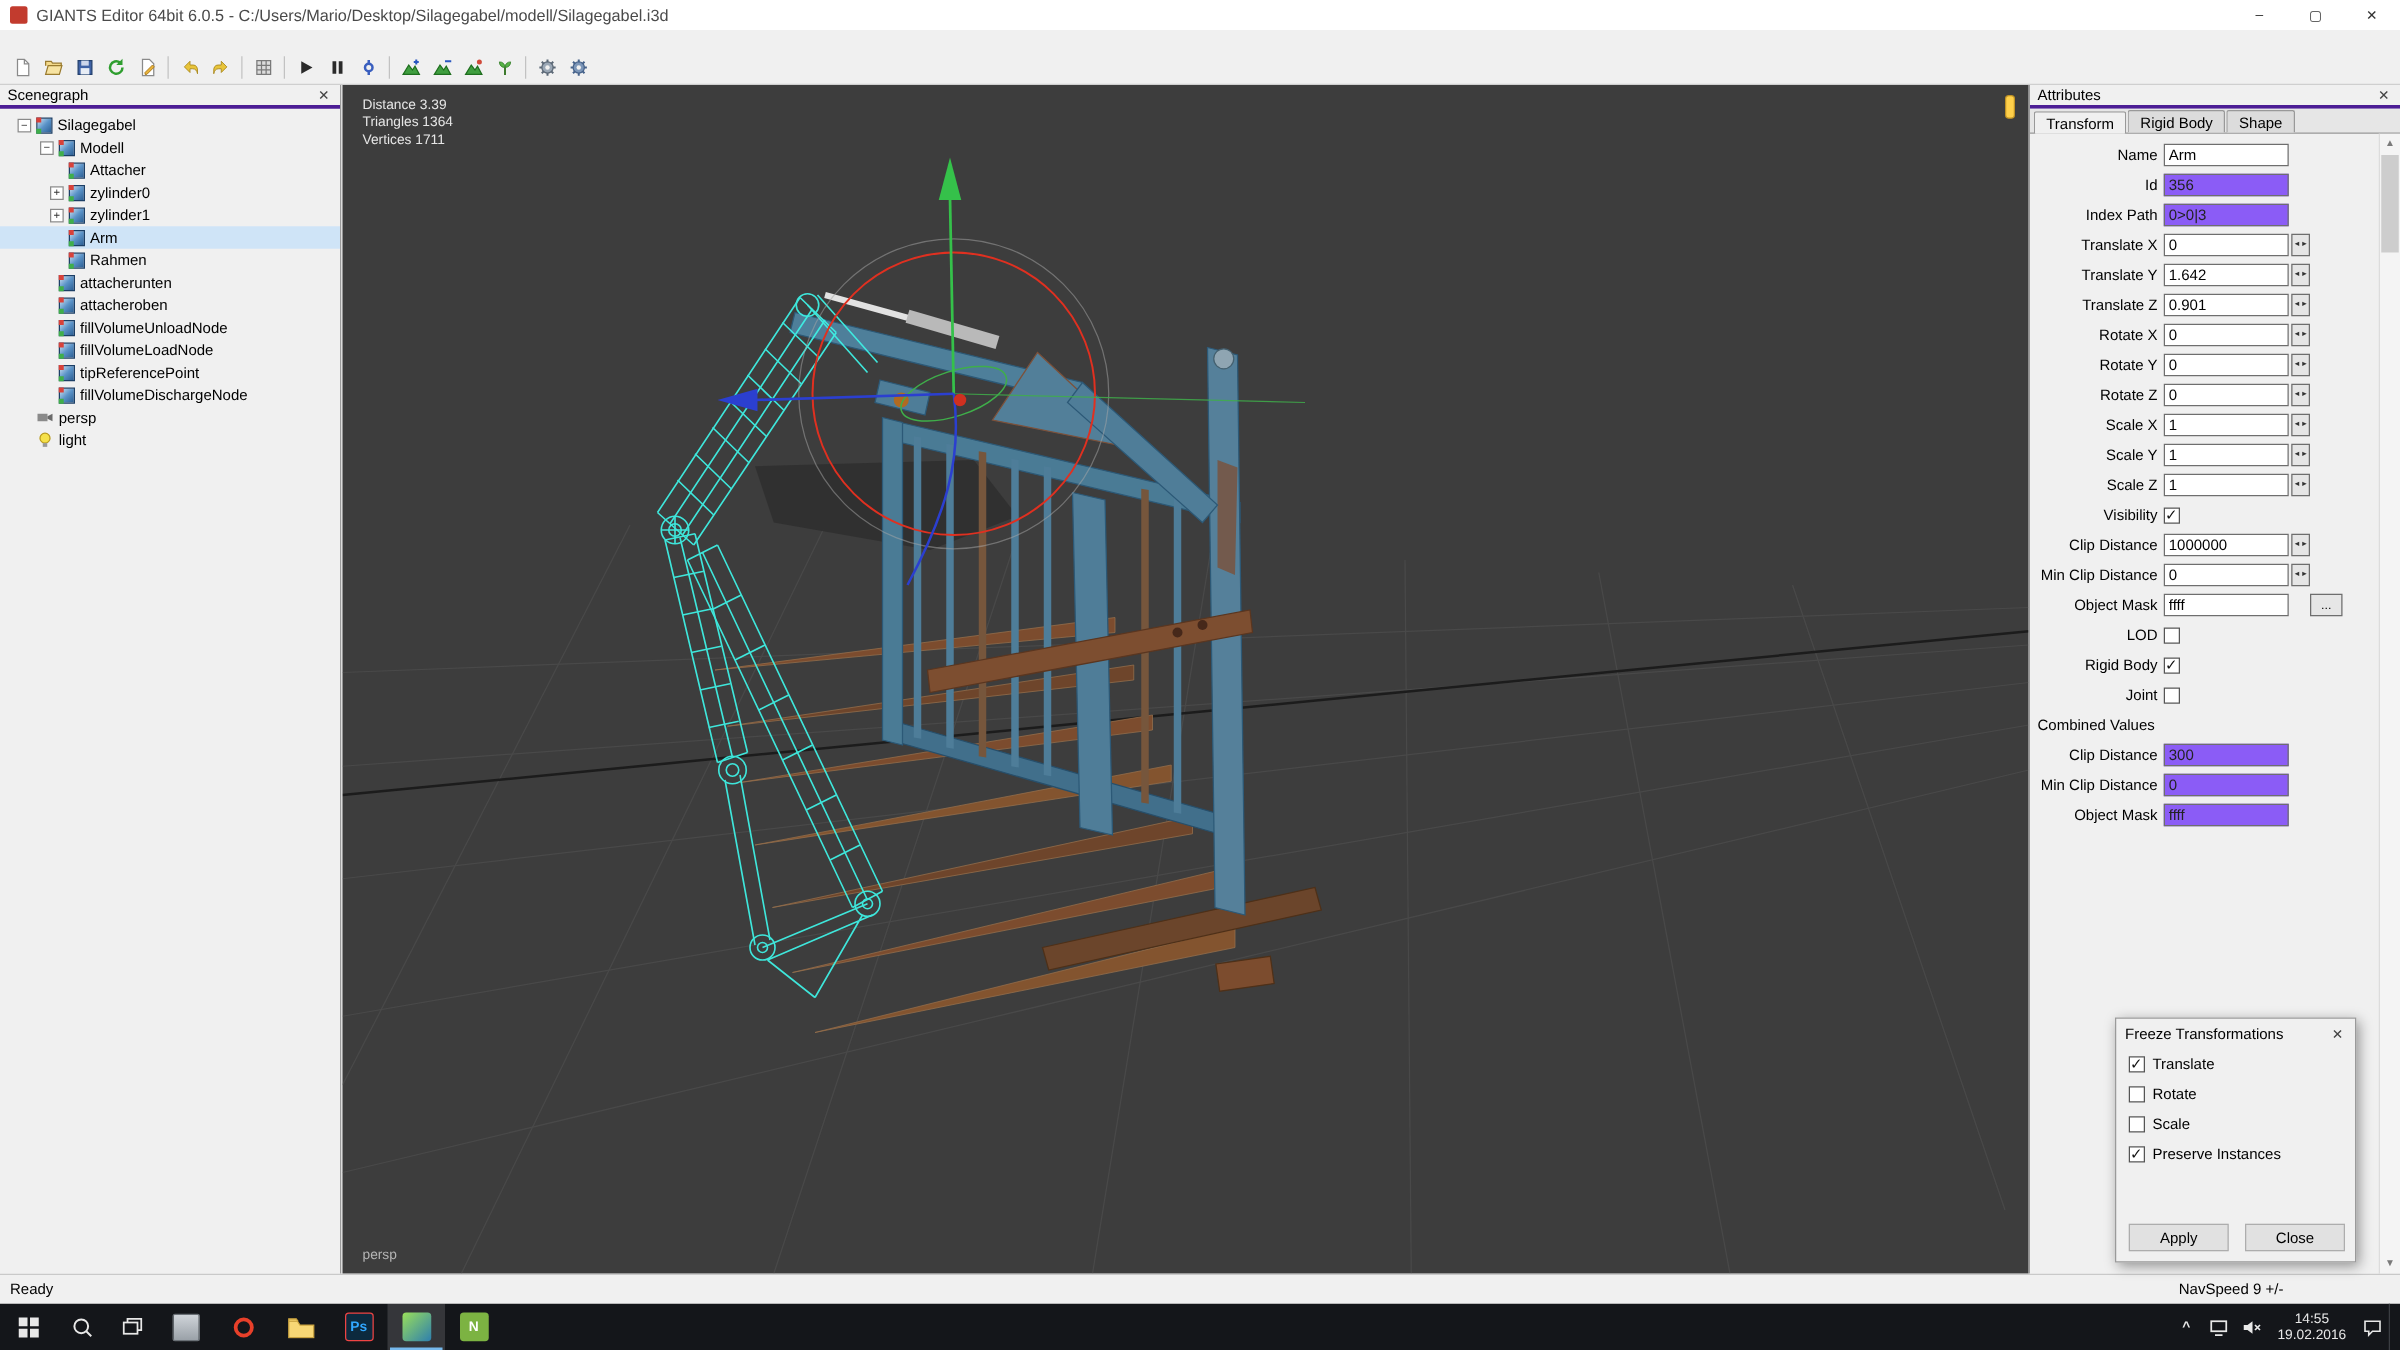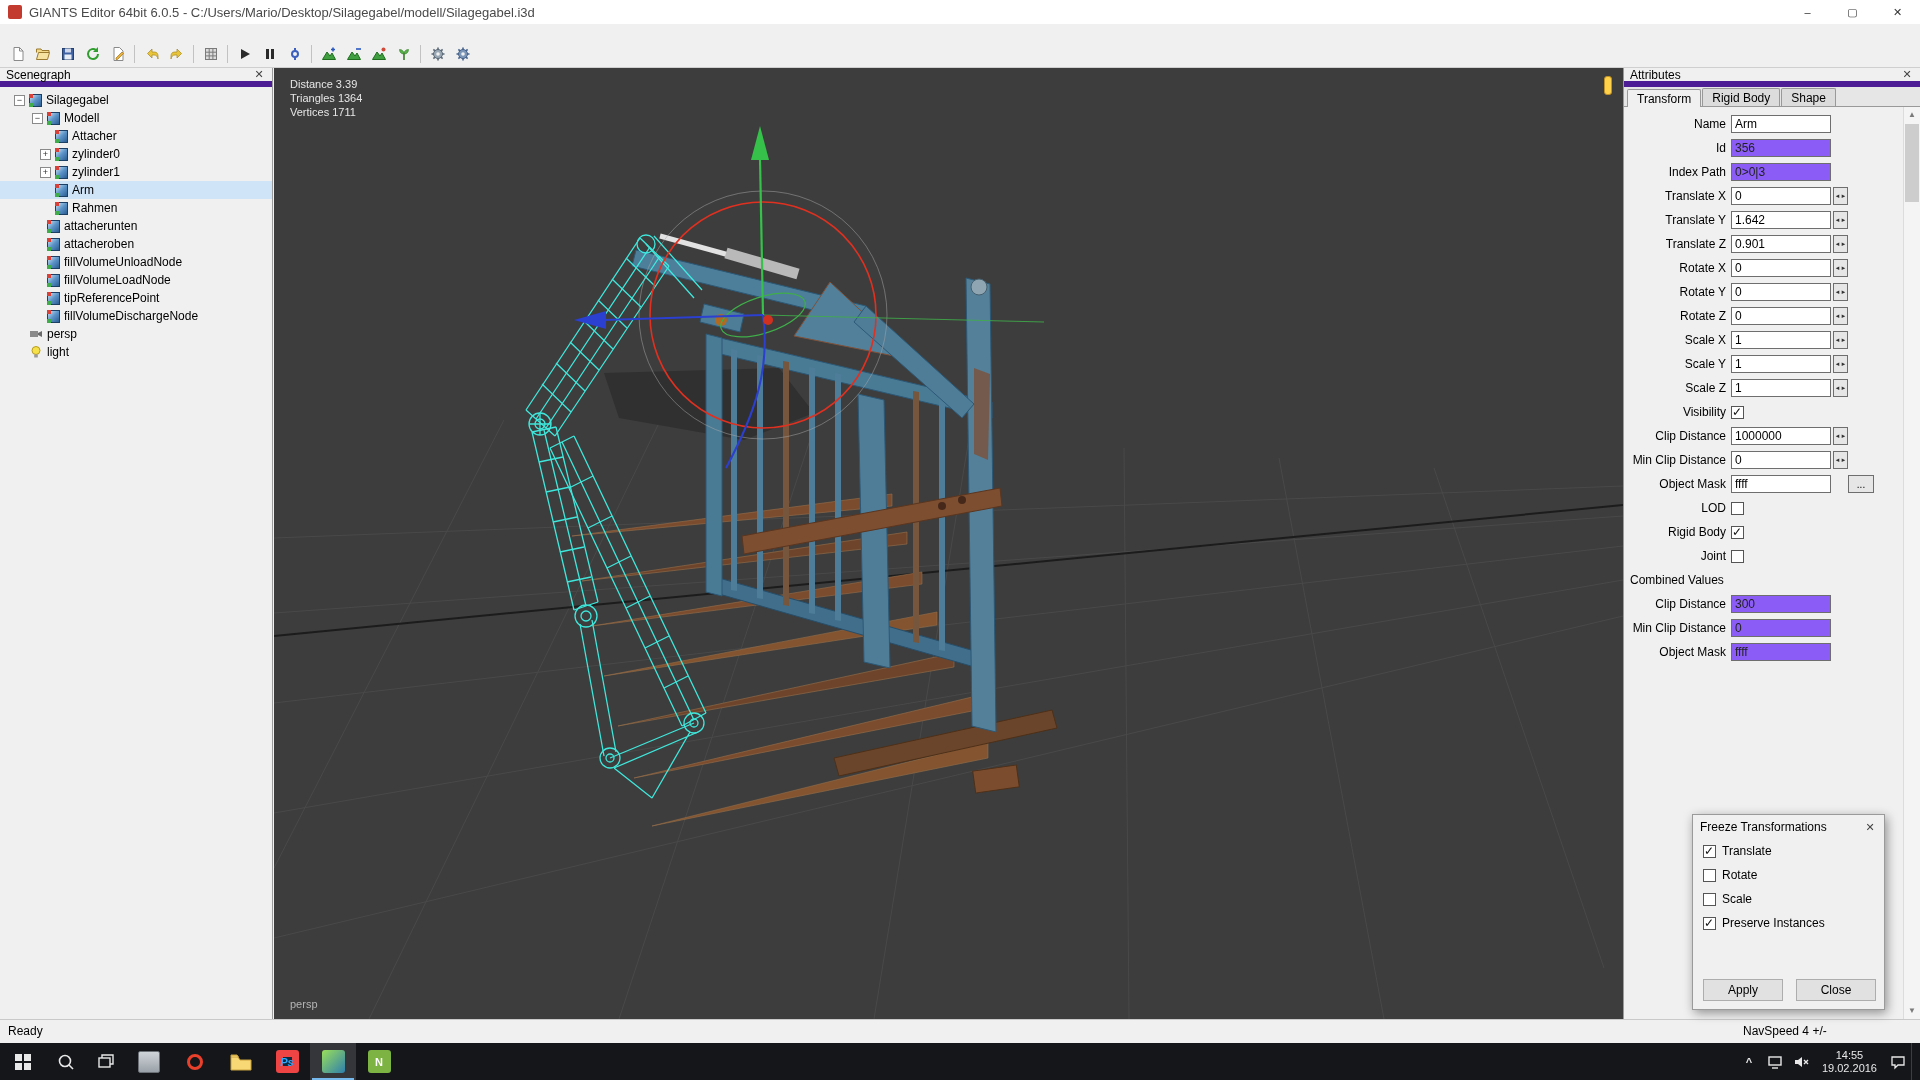--- a/index.html
+++ b/index.html
@@ -18,21 +18,21 @@
   .menubar { position:absolute; top:24px; left:0; right:0; height:17px; background:#f0f0f0; display:flex; align-items:center; padding-left:3px; }
   .menu-item { padding:0 7px; height:100%; display:flex; align-items:center; }
   .toolbar { position:absolute; top:41px; left:0; right:0; height:27px; background:#f0f0f0; border-bottom:1px solid #cfcfcf; display:flex; align-items:center; padding-left:5px; }
   .tbtn { width:25px; height:23px; display:flex; align-items:center; justify-content:center; border-radius:2px; }
   .tsep { width:1px; height:18px; background:#c2c2c2; margin:0 4px; }
 
   .main { position:absolute; top:68px; left:0; width:1920px; height:951px; }
 
   
   .scenegraph { position:absolute; left:0; top:0; width:273px; height:951px; background:#f0f0f0; border-right:1px solid #9a9a9a; }
-  .phead { height:19px; display:flex; align-items:center; padding:0 6px; border-bottom:6px solid #4c1d95; }
+  .phead { height:19px; display:flex; align-items:center; padding:0 6px; border-bottom:3px solid #4c1d95; }
   .phead .ptitle { flex:1; }
   .pclose { color:#444; font-size:11px; width:14px; text-align:center; }
   .tree { padding-top:4px; }
   .trow { display:flex; align-items:center; height:18px; gap:4px; }
   .trow.selected { background:#cfe4f7; }
   .d0 { padding-left:14px; } .d1 { padding-left:32px; } .d2 { padding-left:40px; }
   .exp { width:11px; height:11px; border:1px solid #8a8a8a; background:#fff; font-size:9px; line-height:9px; text-align:center; color:#333; flex:none; }
   .expspace { width:11px; flex:none; }
   .cube { width:13px; height:13px; flex:none; background:linear-gradient(135deg,#cfe3f2 0%,#5b93c8 50%,#2b5e93 100%); border:1px solid #1c3f66; position:relative; }
   .cube::before { content:""; position:absolute; left:-1px; bottom:-1px; width:4px; height:4px; background:#3fae4a; }
@@ -84,21 +84,21 @@
 
   
   .taskbar { position:absolute; top:1043px; left:0; width:1920px; height:37px; background:#14161a; display:flex; align-items:stretch; color:#e8e8e8; }
   .tslot { width:46px; display:flex; align-items:center; justify-content:center; position:relative; flex:none; }
   .tslot.small { width:40px; }
   .tslot.active { background:rgba(255,255,255,0.14); }
   .tslot.active::after { content:""; position:absolute; bottom:0; left:2px; right:2px; height:2px; background:#76b9ed; }
   .appico { width:23px; height:23px; border-radius:3px; display:flex; align-items:center; justify-content:center; font-weight:bold; font-size:11px; }
   .winapp { width:22px; height:22px; background:linear-gradient(#cfd4d9,#9aa1a8); border:1px solid #6a7076; border-radius:2px; }
   .opera-ring { width:16px; height:16px; border:3px solid #e8402a; border-radius:50%; }
-  .ps-ico { background:#0c2a3e; border:7px solid #ef4444; color:#31a8ff;font-style:italic; }
+  .ps-ico { background:#0c2a3e; border:1px solid #ef4444; color:#31a8ff; }
   .giants-ico { background:linear-gradient(135deg,#9adf5a,#2e7fae); }
   .npp-ico { background:#7cb342; color:#fff; }
   .tray { margin-left:auto; display:flex; align-items:center; padding-right:2px; }
   .titem { width:26px; height:100%; display:flex; align-items:center; justify-content:center; }
   .chevron { font-size:11px; font-weight:bold; color:#e8e8e8; }
   .clock { text-align:center; font-size:11px; line-height:13px; padding:0 8px; }
   .showdesk { width:7px; height:100%; border-left:1px solid #3a3d42; }
 </style>
 </head>
 <body>
@@ -577,21 +577,21 @@
       </div>
       <div class="fbtns">
         <button class="btn">Apply</button>
         <button class="btn">Close</button>
       </div>
     </div>
   </div>
 
   <div class="statusbar">
     <span class="sb-left">Ready</span>
-    <span class="sb-right">NavSpeed 4 +/-</span>
+    <span class="sb-right">NavSpeed 9 +/-</span>
   </div>
 
   <div class="taskbar">
     <span class="tslot">
       <svg width="18" height="18">
           <rect x="1" y="1" width="7" height="7" fill="#e8e8e8"></rect>
           <rect x="10" y="1" width="7" height="7" fill="#e8e8e8"></rect>
           <rect x="1" y="10" width="7" height="7" fill="#e8e8e8"></rect>
           <rect x="10" y="10" width="7" height="7" fill="#e8e8e8"></rect>
         </svg>

